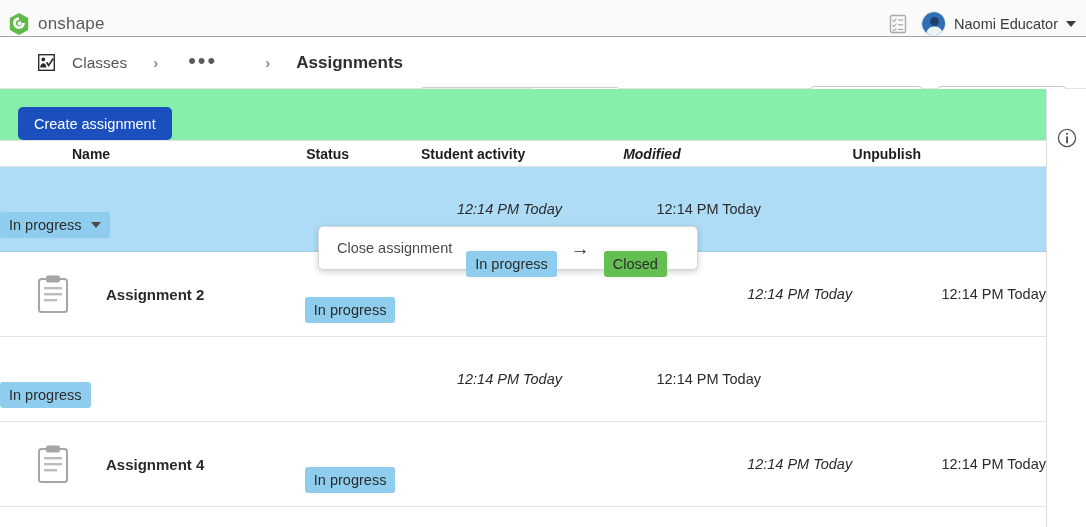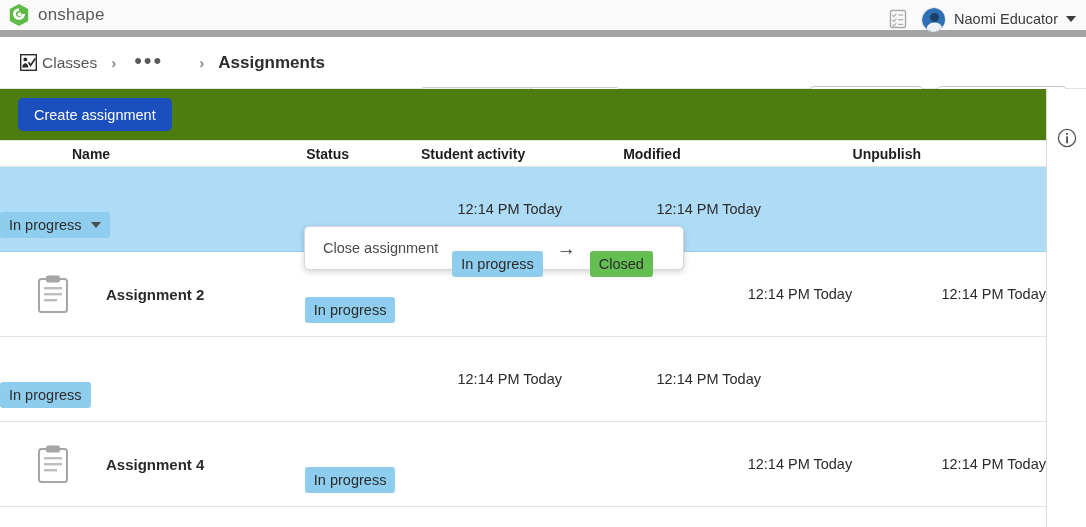--- a/index.html
+++ b/index.html
@@ -8,22 +8,22 @@
     font-family: "Liberation Sans", sans-serif;
     background: #ffffff;
     color: #3c3c3c;
     overflow: hidden;
   }
   .app { position: relative; width: 1086px; height: 527px; background:#fff; }
 
   
   .topbar {
     position: absolute; left: 0; top: 0; width: 1086px; height: 37px;
-    background: #fafafa; border-bottom: 7px solid #a3a3a3;
-    display: flex; align-items: center;
+    background: #fafafa; border-bottom: 1px solid #a3a3a3;
+    display: flex; align-items: flex-end;
   }
   .brand { display:flex; align-items:center; gap:8px; padding-left: 8px; }
   .brand-logo { width: 22px; height: 24px; display:block; }
   .brand-name {
     font-size: 17px; color: #5a5a5a; letter-spacing: .2px;
   }
   .topbar-right {
     margin-left: auto; display:flex; align-items:center; gap: 14px; padding-right: 10px; margin-top: 8px;
   }
   .task-icon { width: 18px; height: 20px; display:block; opacity:.75; }
@@ -39,21 +39,21 @@
     width:0;height:0;border-left:5px solid transparent;border-right:5px solid transparent;
     border-top:6px solid #3c3c3c;
   }
 
   
   .crumbbar {
     position: absolute; left:0; top: 37px; width: 1086px; height: 52px;
     border-bottom: 1px solid #e2e2e2;
     display:flex; align-items:center; background:#fff;
   }
-  .crumbs { display:flex; align-items:center; padding-left: 20px; gap: 4px; }
+  .crumbs { display:flex; align-items:center; padding-left: 20px; gap: 16px; margin-left: 18px; }
   .crumb-icon { width: 17px; height: 17px; display:block; margin-right:1px; }
   .crumb-link {
     font-size: 15.5px; color:#555; cursor:pointer;
   }
   .crumb-sep {
     font-size: 15px; color:#8a8a8a; margin: 0 10px; font-weight:600;
   }
   .crumb-dots {
     font-size: 22px; color:#5a5a5a; letter-spacing:2px; line-height:12px;
     cursor:pointer; padding: 0 4px; margin-top:-3px;
@@ -81,22 +81,22 @@
   .ghost-btn {
     font-size: 14.5px; color:#3c3c3c; background:#fff;
     border:1px solid #c8c8c8; border-radius: 6px;
     padding: 0 14px; height: 33px; cursor:pointer; font-family:inherit;
     display:flex; align-items:center;
   }
 
   
   .actionbar {
     position:absolute; left:0; top: 89px; width: 1046px; height: 52px;
-    border-bottom: 1px solid #e2e2e2; background:#4d7c0f;
-    display:flex; align-items:center;
+    border-bottom: 1px solid #e2e2e2; background:#86efac;
+    display:flex; align-items:flex-end;
   }
   .primary-btn {
     margin-left: 18px;
     background: #1a4fbd; color:#fff; border:none; border-radius: 5px;
     font-size: 14.5px; font-family:inherit;
     height: 33px; padding: 0 16px; cursor:pointer;
   }
 
   
   .table-wrap {
@@ -112,21 +112,21 @@
     display:flex; align-items:center; height: 85px;
     border-bottom: 1px solid #e2e2e2; position:relative;
     font-size: 14.5px;
   }
   .tr.selected { background:#aedcf7; border-bottom-color:#9ecfe9; }
   .tr.blank { height: 22px; border-bottom: none; }
 
   .col-name   { width: 313px; display:flex; align-items:center; }
   .col-status { width: 118px; }
   .col-act    { width: 208px; }
-  .col-mod    { width: 236px; }
+  .col-mod    { width: 236px; font-style: italic; }
   .col-pub    { width: 199px; }
 
   .thead .col-name { padding-left: 72px; }
   .thead .col-status { padding-left: 0; }
   .tr .col-name { padding-left: 0; }
 
   .clip-cell { width: 106px; display:flex; justify-content:center; align-items:center; }
   .clip-icon { width: 34px; height: 40px; display:block; }
   .name-text { font-weight: 700; color:#2b2b2b; font-size: 15px; }
 
@@ -140,21 +140,21 @@
   .badge.green { background:#63bf52;text-align:center; }
   .badge.plain { cursor:default; }
   .badge-caret {
     width:0;height:0;border-left:5px solid transparent;border-right:5px solid transparent;
     border-top:6px solid #4a4a4a; margin-left:2px;
   }
   .cell-muted { color:#2b2b2b;text-align:right; }
 
   
   .popup {
-    position:absolute; left: 304px; top: 226px;
+    position:absolute; left: 318px; top: 226px;
     width: 380px; height: 44px;
     background:#fff; border:1px solid #d6d6d6; border-radius: 5px;
     box-shadow: 0 2px 6px rgba(0,0,0,.18);
     display:flex; align-items:center; gap: 14px;
     padding: 0 18px; z-index: 20;
   }
   .popup-label { font-size: 14.5px; color:#4a4a4a; }
   .arrow-right { font-size: 19px; color:#2b2b2b; line-height:1; }
 
   

